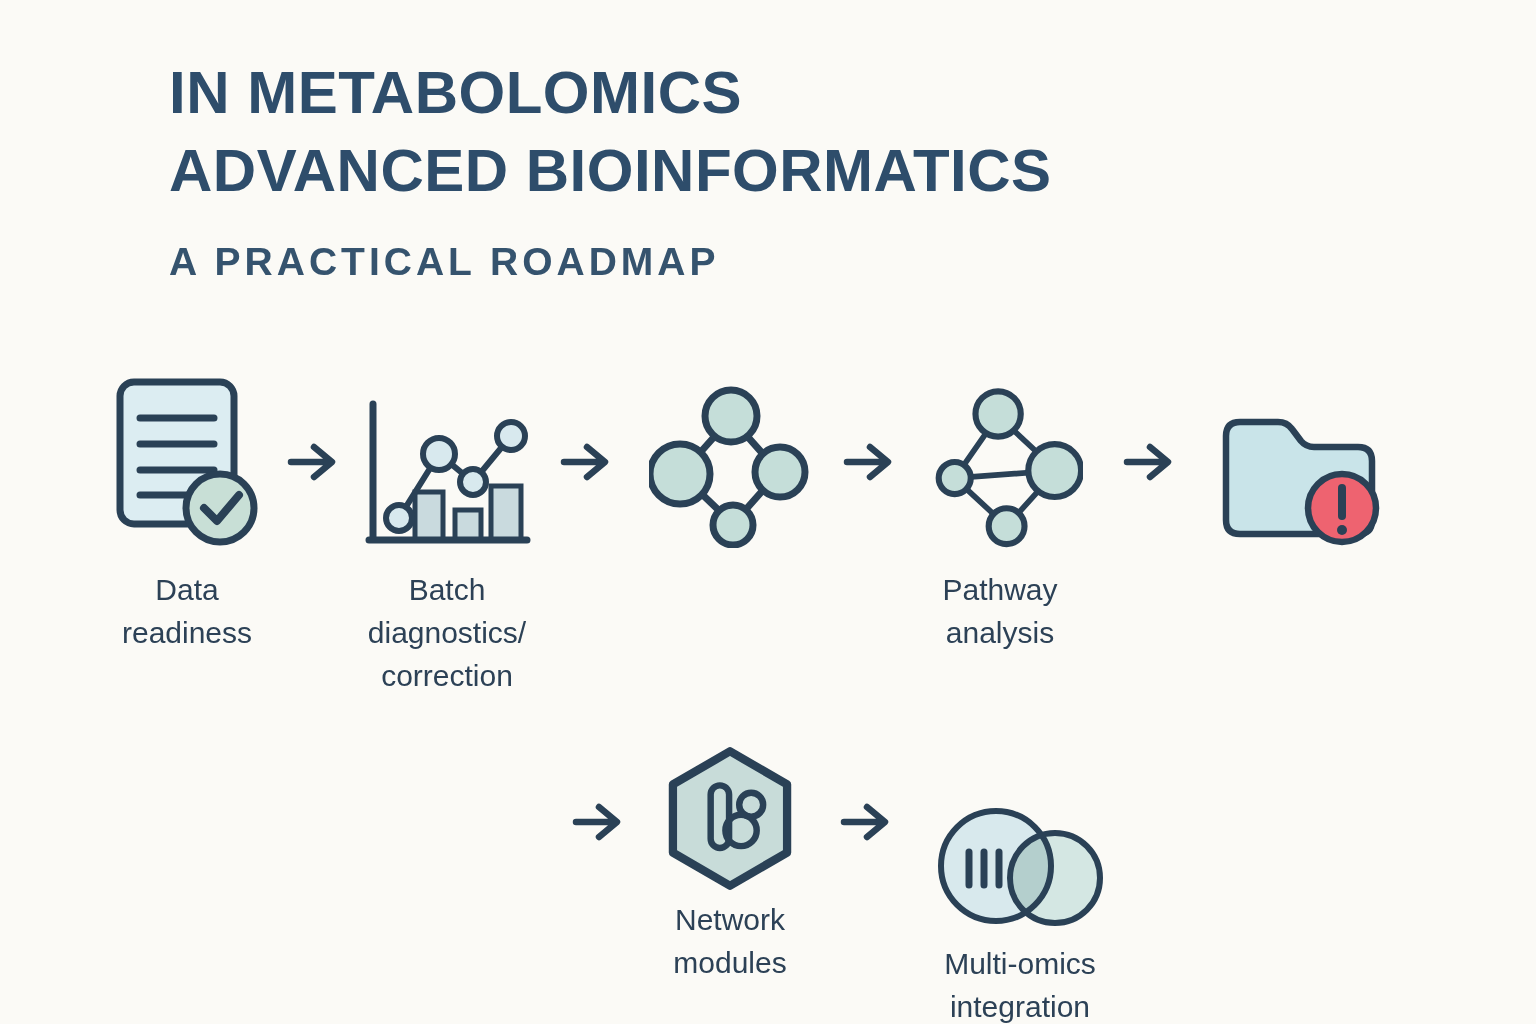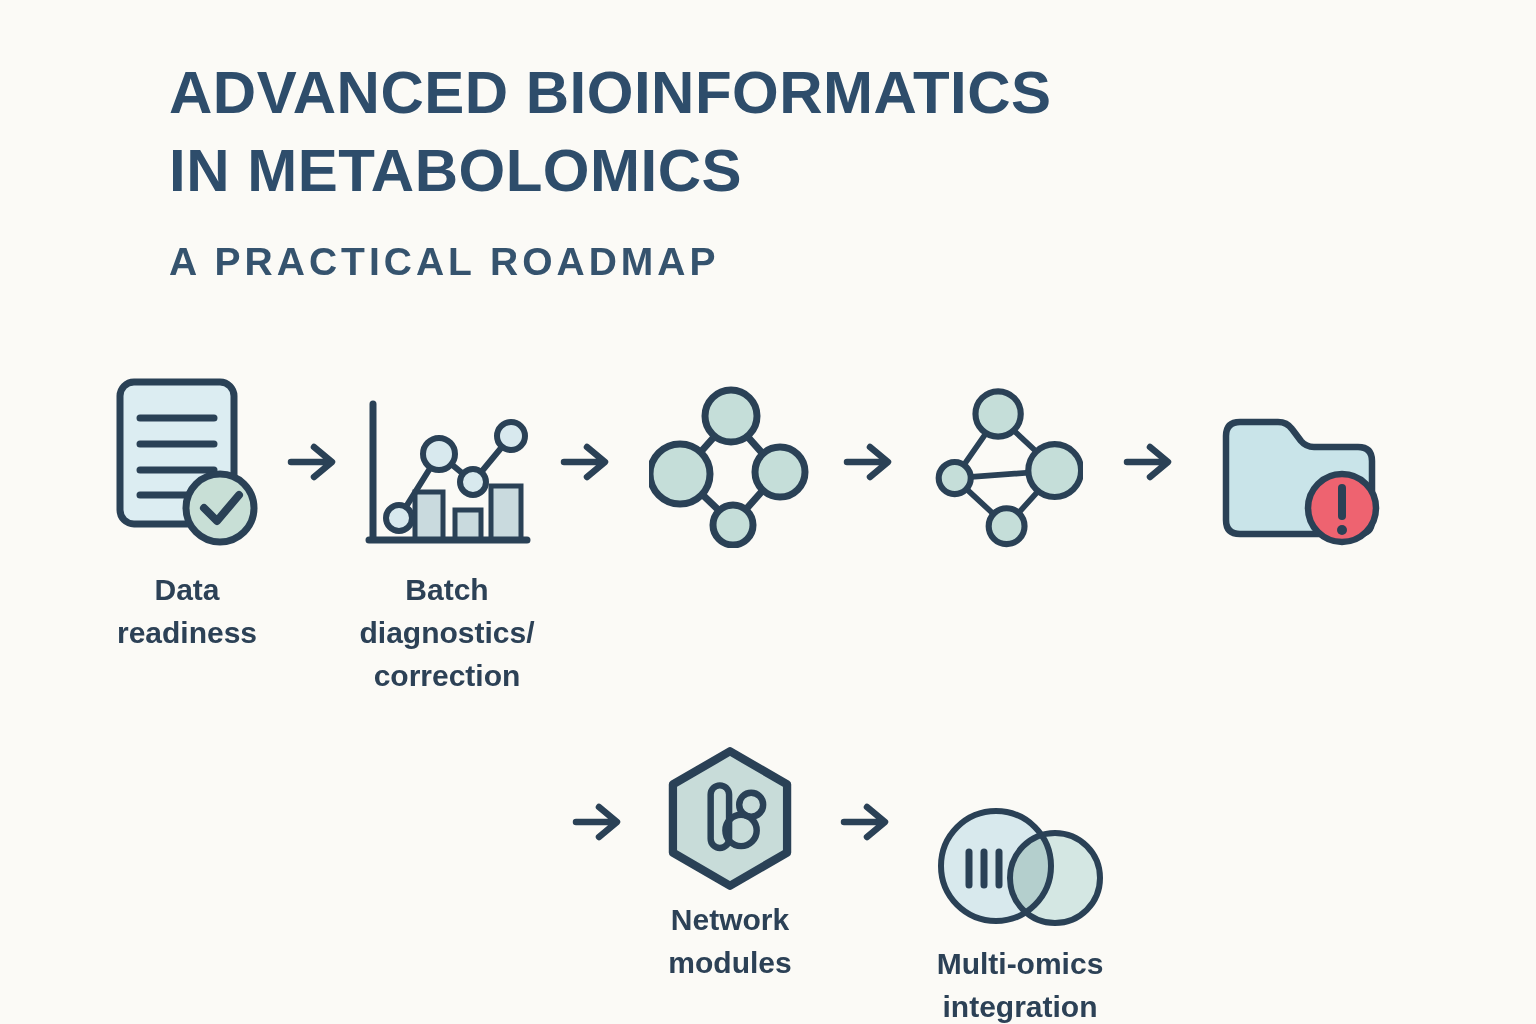--- a/index.html
+++ b/index.html
@@ -27,21 +27,21 @@
     font-size:39px;font-weight:700;letter-spacing:4px;
     color:var(--subtitle-text,#35536e);
   }
   
   .step{position:absolute;text-align:center;}
   .icon-slot{display:flex;align-items:flex-end;justify-content:center;}
   .row1 .icon-slot{height:176px;}
   .row2 .icon-slot{height:152px;}
   .step-label{
     margin-top:20px;
-    font-size:30px;line-height:43px;font-weight:700;
+    font-size:30px;line-height:43px;font-weight:400;
     white-space:pre-line;
     color:var(--label-text,#2c4156);
   }
   .row2 .step-label{margin-top:4px;}
   .arrow{position:absolute;}
   .stk{stroke:var(--ink,#2a4156);}
   .f-none{fill:none}
   .f-ink{fill:var(--ink,#2a4156)}
   .f-doc{fill:var(--doc-fill,#dcedf2)}
   .f-check{fill:var(--check-fill,#c8dfd6)}
@@ -55,22 +55,22 @@
   .f-vr{fill:var(--venn-right-fill,#d4e7e3)}
   .f-vo{fill:var(--venn-overlap-fill,#b4cfcd)}
 </style>
 </head>
 <body>
 
 <div class="stage">
 
   <div class="header">
     <h1 class="title">
+        <span style="display:block">IN METABOLOMICS</span>
         <span style="display:block">ADVANCED BIOINFORMATICS</span>
-        <span style="display:block">IN METABOLOMICS</span>
       </h1>
     <div class="subtitle">A PRACTICAL ROADMAP</div>
   </div>
 
   <div style="display:contents">
 
     
     <div class="step row1" style="left:72px;top:372px;width:230px">
       <div class="icon-slot">
         <svg width="150" height="172" viewBox="0 0 150 172">
@@ -133,20 +133,22 @@
     <div class="step row1" style="left:890px;top:372px;width:220px">
       <div class="icon-slot">
         <svg width="166" height="170" viewBox="0 0 176 180">
           <path class="f-none stk" d="M86 40 L40 106 M86 40 L148 98 M40 106 L148 98 M40 106 L95 157 M148 98 L95 157" stroke-width="6"></path>
           <circle class="f-net stk" cx="86" cy="38" r="24" stroke-width="6.5"></circle>
           <circle class="f-net stk" cx="40" cy="106" r="17" stroke-width="6.5"></circle>
           <circle class="f-net stk" cx="146" cy="98" r="28" stroke-width="6.5"></circle>
           <circle class="f-net stk" cx="95" cy="157" r="19" stroke-width="6.5"></circle>
         </svg>
       </div>
+      <div class="step-label">Pathway
+analysis</div>
     </div>
 
     <svg class="arrow" style="left:1123px;top:440px" width="52" height="44" viewBox="0 0 52 44">
       <path class="f-none stk" d="M4 22 H42 M27 7 L45 22 L27 37" stroke-width="6.5" stroke-linecap="round" stroke-linejoin="round"></path>
     </svg>
 
     
     <div class="step row1" style="left:1165px;top:372px;width:270px">
       <div class="icon-slot">
         <svg width="176" height="154" viewBox="0 0 176 154">

